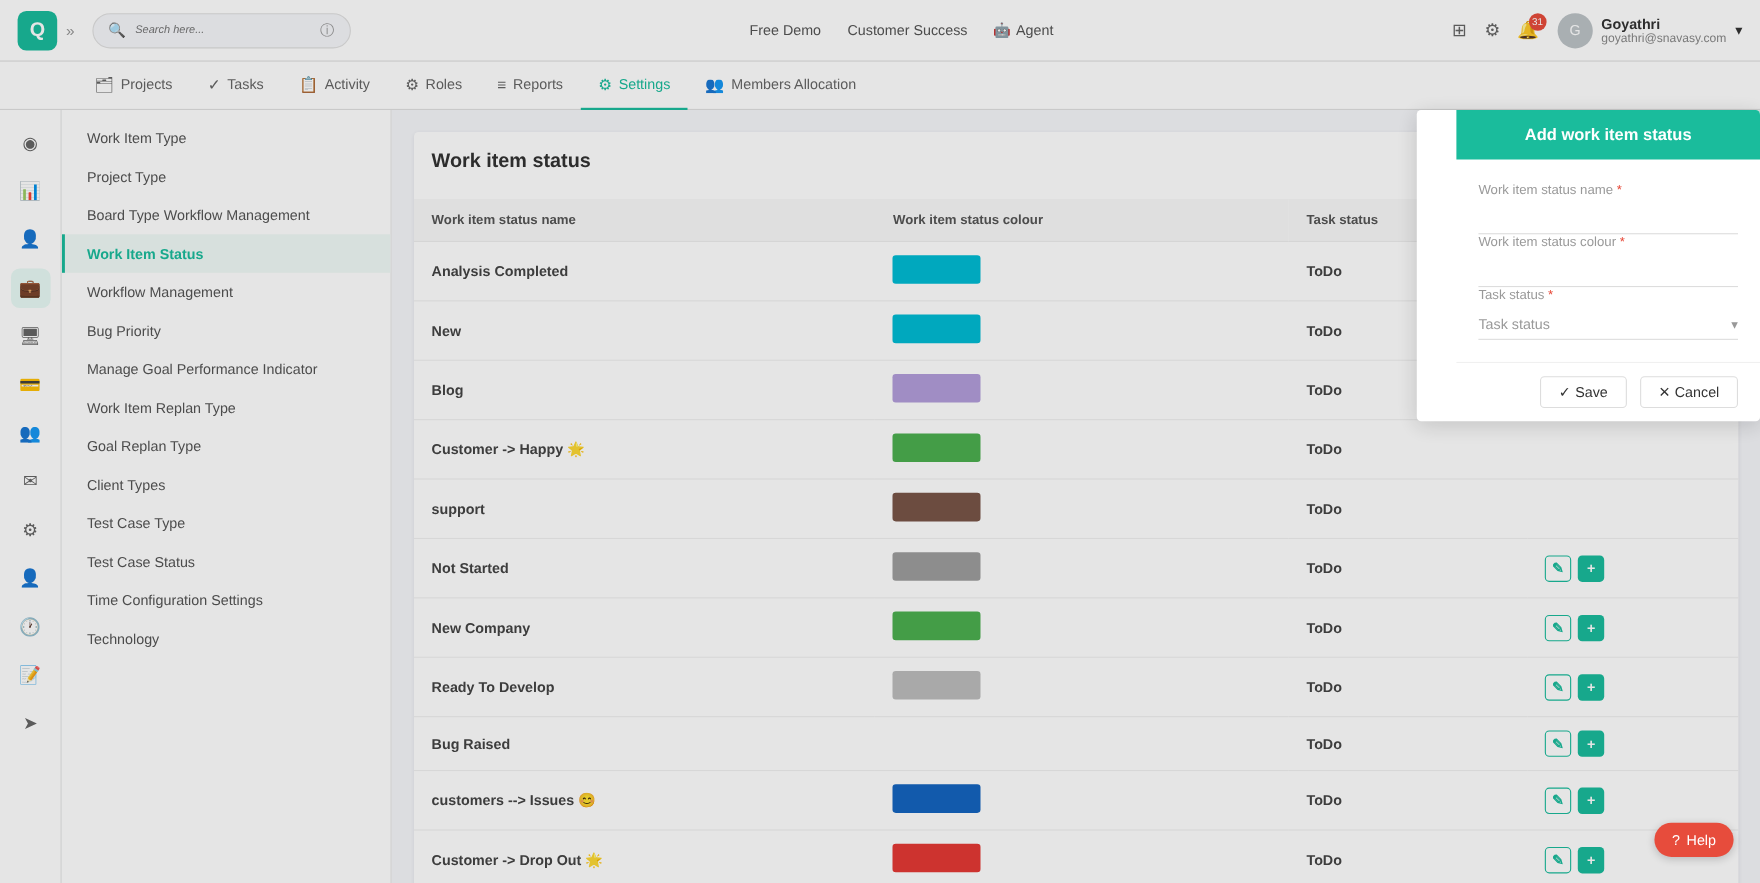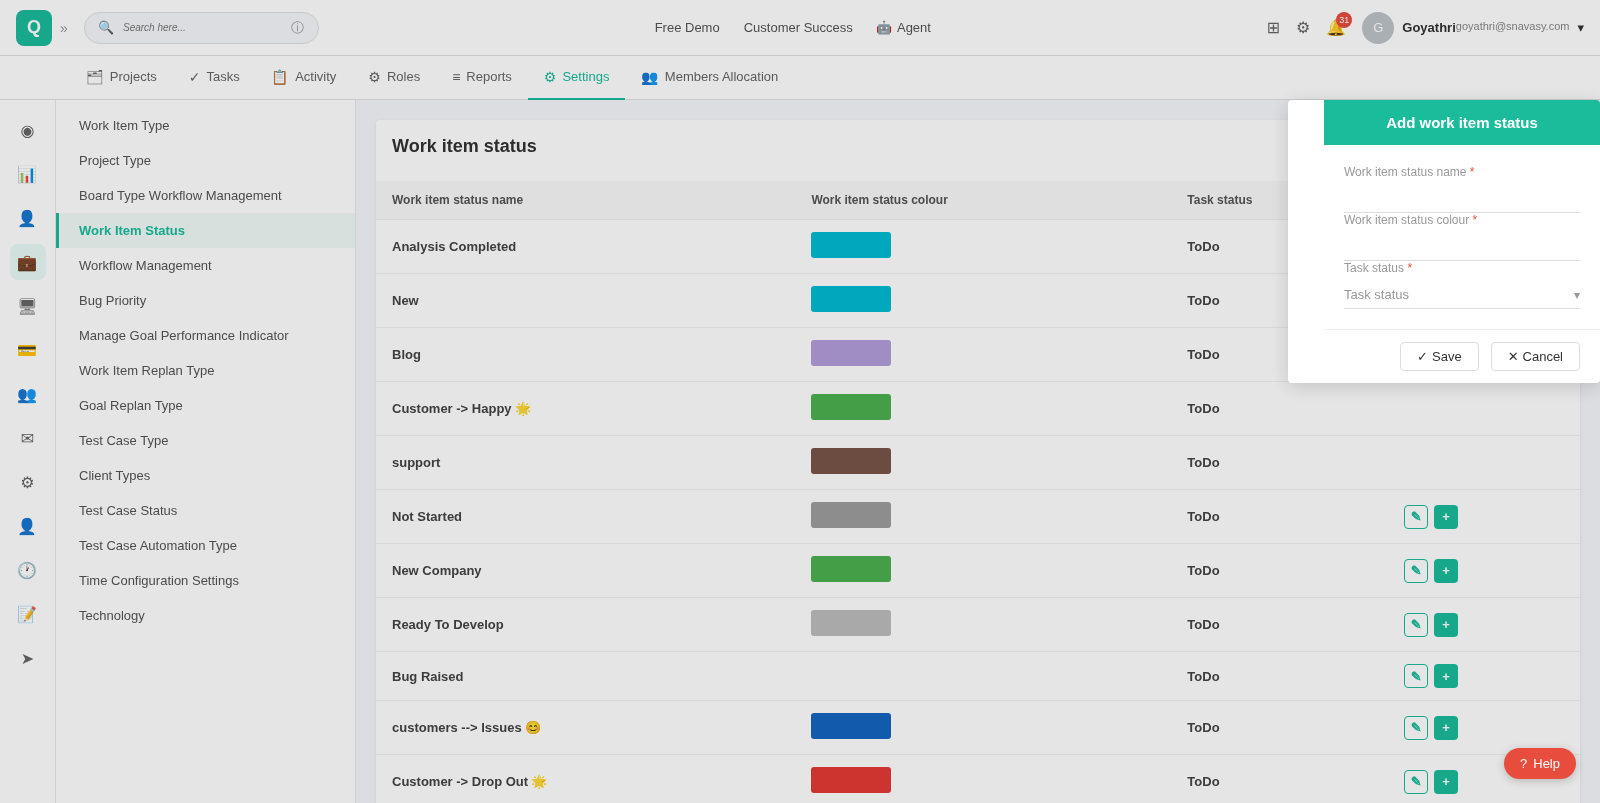--- a/index.html
+++ b/index.html
@@ -27,21 +27,21 @@
     .topbar-center span { font-size: 13px; color: #555; cursor: pointer; }
     .topbar-center .agent { display: flex; align-items: center; gap: 4px; color: #555; }
     .topbar-right { display: flex; align-items: center; gap: 16px; }
     .topbar-icon { position: relative; color: #666; font-size: 16px; cursor: pointer; }
     .badge {
       position: absolute; top: -6px; right: -6px; background: #e74c3c; color: #fff;
       border-radius: 50%; width: 16px; height: 16px; font-size: 9px; display: flex; align-items: center; justify-content: center; margin-left: 12px;
     }
     .topbar-user { display: flex; align-items: center; gap: 8px; cursor: pointer; }
     .avatar { width: 32px; height: 32px; background: #bdc3c7; border-radius: 50%; display: flex; align-items: center; justify-content: center; color: #fff; font-size: 13px; }
-    .user-info { display: flex; flex-direction: row; }
+    .user-info { display: flex; flex-direction: column; }
     .user-name { font-size: 13px; font-weight: 600; color: #333; }
     .user-email { font-size: 11px; color: #888; }
 
     
     .nav-tabs {
       display: flex; align-items: center; background: #fff;
       border-bottom: 1px solid #e0e0e0; padding: 0 70px;
       position: fixed; top: 56px; left: 0; right: 0; z-index: 99; height: 44px;
     }
     .nav-tab {
@@ -263,24 +263,23 @@
   <div class="left-menu">
     <div class="left-menu-item">Work Item Type</div>
     <div class="left-menu-item">Project Type</div>
     <div class="left-menu-item">Board Type Workflow Management</div>
     <div class="left-menu-item active">Work Item Status</div>
     <div class="left-menu-item">Workflow Management</div>
     <div class="left-menu-item">Bug Priority</div>
     <div class="left-menu-item">Manage Goal Performance Indicator</div>
     <div class="left-menu-item">Work Item Replan Type</div>
     <div class="left-menu-item">Goal Replan Type</div>
+    <div class="left-menu-item">Client Types</div>
     <div class="left-menu-item">Test Case Type</div>
-    <div class="left-menu-item">Client Types</div>
     <div class="left-menu-item">Test Case Status</div>
-    <div class="left-menu-item">Test Case Automation Type</div>
     <div class="left-menu-item">Time Configuration Settings</div>
     <div class="left-menu-item">Technology</div>
   </div>
 
   <div class="main-content">
     <div class="table-wrapper">
 
       <div style="display:flex;align-items:center;justify-content:space-between;padding:16px 16px 8px;">
         <h2 class="page-title">Work item status</h2>
         <div style="display:flex;align-items:center;gap:8px;">

